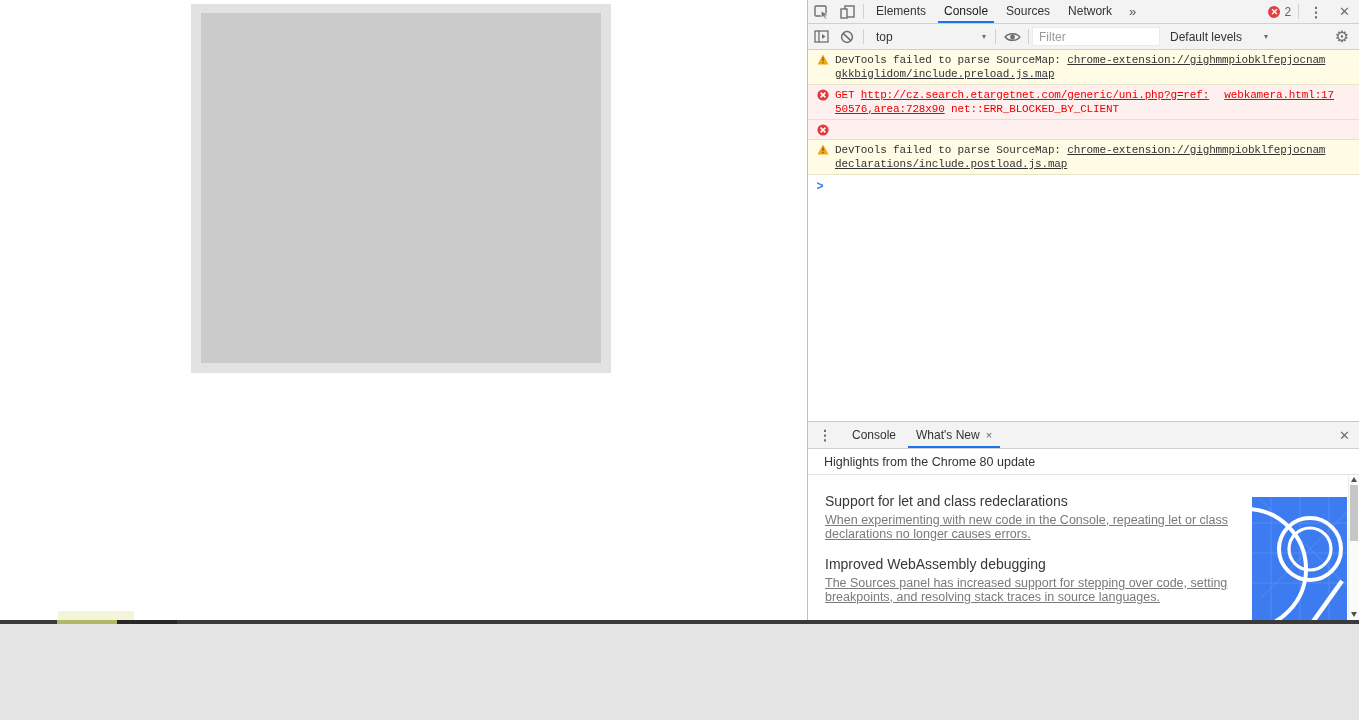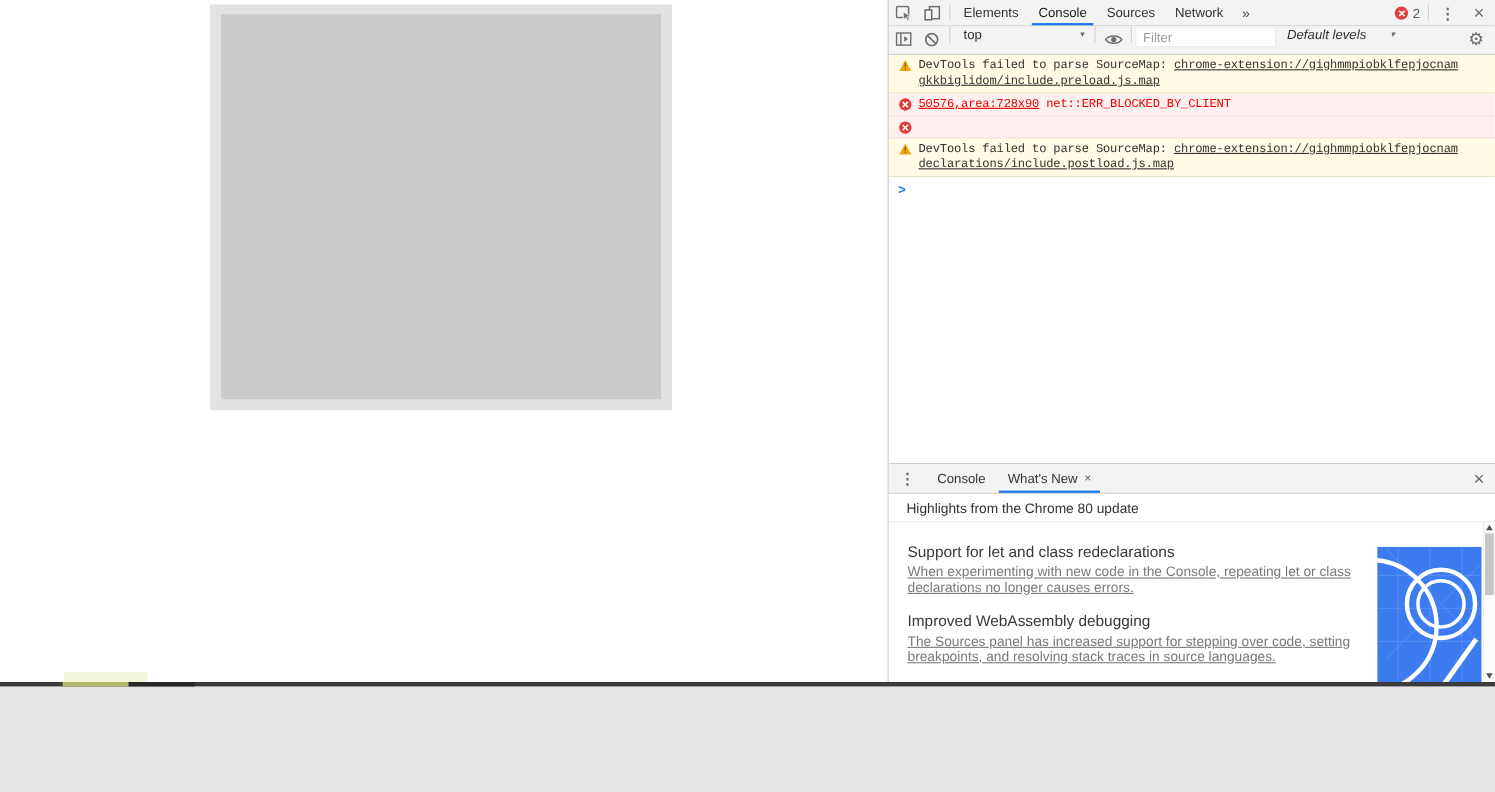--- a/index.html
+++ b/index.html
@@ -29,30 +29,30 @@
   .tab-more { font-size:13px; color:#555; padding:0 8px; cursor:pointer; }
   .tabbar-right { margin-left:auto; display:flex; align-items:center; }
   .err-badge { display:flex; align-items:center; gap:4px; padding:0 4px; cursor:pointer; }
   .err-dot { width:12px; height:12px; border-radius:50%; background:#df4040; color:#fff;
              font-size:9px; line-height:12px; text-align:center; font-weight:bold; }
   .badge-count { font-size:12px; color:#5f5f5f; }
   .kebab { font-size:14px; color:#6e6e6e; letter-spacing:0; padding:0 7px; cursor:pointer; font-weight:bold; }
   .x-btn { font-size:13px; color:#6e6e6e; padding:0 9px; cursor:pointer; }
 
   .dt-toolbar { height:26px; background:#f3f3f3; border-bottom:1px solid #d0d0d0;
-                display:flex; align-items:flex-start; flex-shrink:0; }
+                display:flex; align-items:center; flex-shrink:0; }
   .ctx-select { display:flex; align-items:center; justify-content:space-between;
                 width:125px; padding:0 6px 0 9px; font-size:12px; color:#333; cursor:pointer; }
   .caret { font-size:8px; color:#6e6e6e; }
   .filter-input { width:128px; height:19px; border:1px solid #eaeaea; background:#fff;
                   font-size:12px; padding:0 6px; color:#333; outline:none;
                   font-family:"Liberation Sans", sans-serif; }
   .filter-input::placeholder { color:#9a9a9a; }
   .levels { display:flex; align-items:center; gap:22px; font-size:12px; color:#333;
-            padding:0 10px; cursor:pointer; white-space:nowrap;font-style:italic; }
+            padding:0 10px; cursor:pointer; white-space:nowrap; }
   .gear { margin-left:auto; }
   .gear span { font-size:16px; color:#6e6e6e; }
 
   
   .console-area { flex:1; background:#fff; overflow:hidden;
                   font-family:"Liberation Mono","DejaVu Sans Mono",monospace;
                   font-size:11px; letter-spacing:-0.15px; line-height:14px; }
   .msg { display:flex; padding:3px 3px; }
   .msg.warn { background:#fffbe5; border-bottom:1px solid #e9e4c6; color:#333; }
   .msg.err  { background:#fff0f0; border-bottom:1px solid #f5d7d7; color:#eb0000; }
@@ -208,20 +208,24 @@
 
       <div class="msg err">
         <div class="msg-icon">
           <svg width="12" height="12" viewBox="0 0 12 12">
             <circle cx="6" cy="6" r="5.6" fill="#e23a3a"></circle>
             <line x1="3.6" y1="3.6" x2="8.4" y2="8.4" stroke="#fff" stroke-width="1.5"></line>
             <line x1="8.4" y1="3.6" x2="3.6" y2="8.4" stroke="#fff" stroke-width="1.5"></line>
           </svg>
         </div>
         <div class="msg-body">
+          <div class="mline with-src">
+            <span>GET </span><span class="lnk">http://cz.search.etargetnet.com/generic/uni.php?g=ref:</span>
+            <span class="src-link">webkamera.html:17</span>
+          </div>
           <div class="mline"><span class="lnk">50576,area:728x90</span><span> net::ERR_BLOCKED_BY_CLIENT</span></div>
         </div>
       </div>
 
       <div class="msg err">
         <div class="msg-icon">
           <svg width="12" height="12" viewBox="0 0 12 12">
             <circle cx="6" cy="6" r="5.6" fill="#e23a3a"></circle>
             <line x1="3.6" y1="3.6" x2="8.4" y2="8.4" stroke="#fff" stroke-width="1.5"></line>
             <line x1="8.4" y1="3.6" x2="3.6" y2="8.4" stroke="#fff" stroke-width="1.5"></line>

